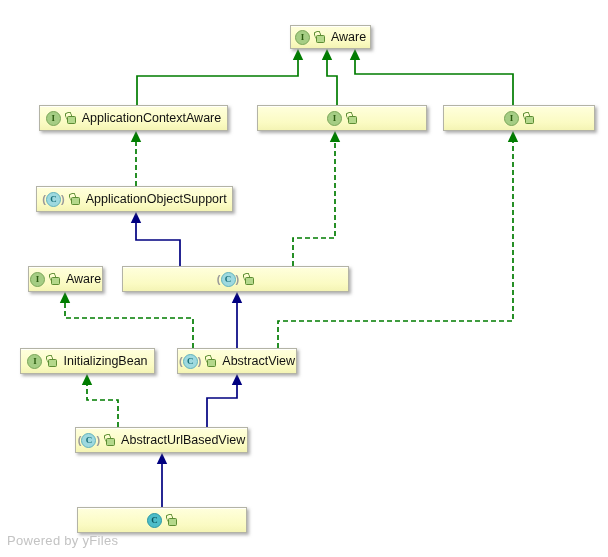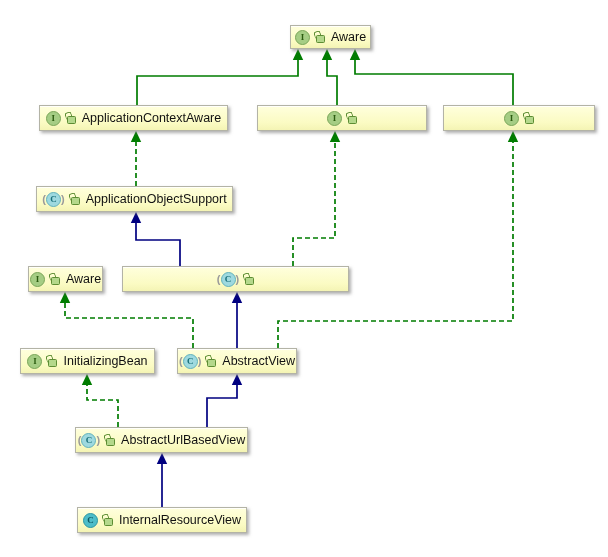--- a/index.html
+++ b/index.html
@@ -198,15 +198,15 @@
         <span class="body"></span>
       </span>
       <span class="label">AbstractUrlBasedView</span>
     </div>
     <div class="node" style="left: 77px; top: 507px; width: 170px; height: 26px;">
       <span class="circle class-circle">C</span>
       <span class="lock">
         <span class="shackle"></span>
         <span class="body"></span>
       </span>
-      <span class="label">InternalResourceView</span>
-    </div>
+    </div>
+    <div id="watermark">Powered by yFiles</div>
 </div>
 
 </body></html>

